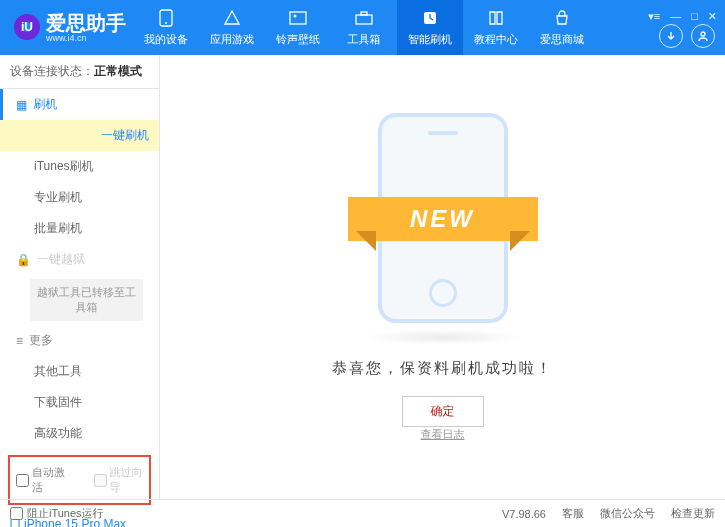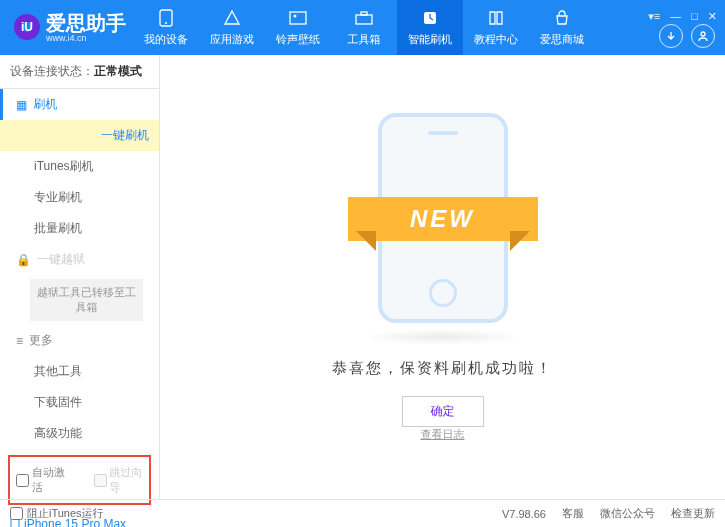--- a/index.html
+++ b/index.html
@@ -39,21 +39,21 @@
 .main { flex: 1; display: flex; flex-direction: column; align-items: center; justify-content: center; position: relative; }
 .phone-illus { width: 130px; height: 210px; background: #f5f8fb; border: 4px solid #cfe4fb; border-radius: 18px; position: relative; display: flex; align-items: flex-start; justify-content: center; }
 .phone-illus::before { content: ""; width: 30px; height: 4px; background: #cfe4fb; border-radius: 2px; position: absolute; top: 14px; }
 .phone-illus::after { content: ""; width: 22px; height: 22px; border: 3px solid #cfe4fb; border-radius: 50%; position: absolute; bottom: 12px; }
 .new-banner { position: absolute; top: 84px; left: -30px; right: -30px; height: 44px; background: #ffb836; display: flex; align-items: center; justify-content: center; color: #fff; font-size: 24px; font-weight: 900; font-style: italic; letter-spacing: 3px; }
 .new-banner::before, .new-banner::after { content: ""; position: absolute; width: 0; height: 0; border: 10px solid transparent; bottom: -10px; }
 .new-banner::before { left: 8px; border-top-color: #d68f1e; border-right-color: #d68f1e; }
 .new-banner::after { right: 8px; border-top-color: #d68f1e; border-left-color: #d68f1e; }
 .shadow { width: 160px; height: 16px; background: radial-gradient(ellipse, rgba(0,0,0,0.08), transparent 70%); margin-top: 6px; }
 .success-text { margin-top: 14px; font-size: 15px; color: #444; letter-spacing: 2px; }
-.ok-btn { margin-top: 18px; padding: 6px 28px; border: 1px solid #ccc; background: #fff; font-size: 12px; color: #6d28d9; cursor: pointer; }
+.ok-btn { margin-top: 18px; padding: 6px 28px; border: 1px solid #ccc; background: #fff; font-size: 12px; color: #b91c1c; cursor: pointer; }
 .log-link { font-size: 11px; color: #999; cursor: pointer; text-decoration: underline; }
 
 .footer { height: 28px; border-top: 1px solid #e5e5e5; display: flex; align-items: center; font-size: 11px; color: #666; padding: 0 10px; gap: 16px; }
 .footer label { display: flex; align-items: center; gap: 4px; }
 .footer .spacer { flex: 1; }
 .footer span { cursor: pointer; }
 
 svg { display: block; }
 </style>
 </head>

